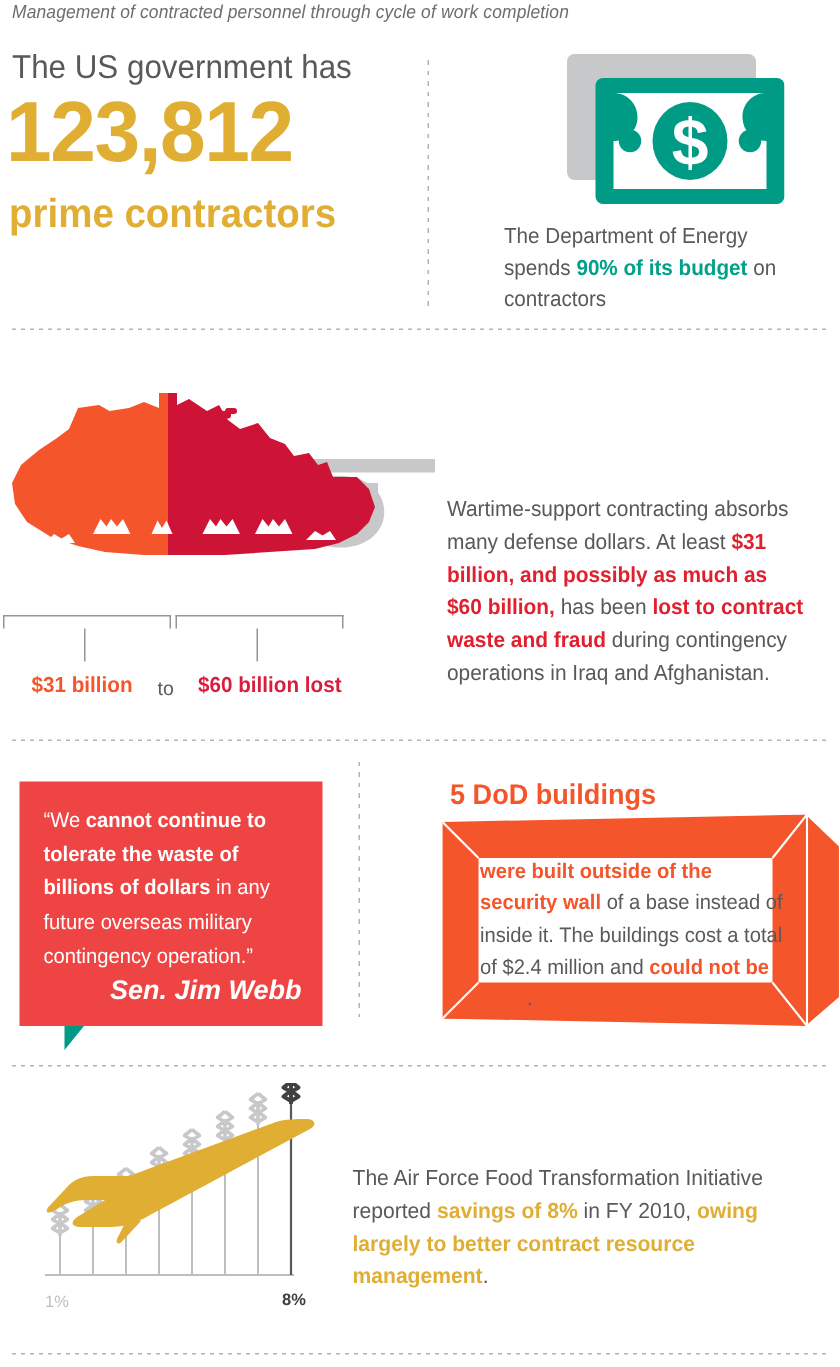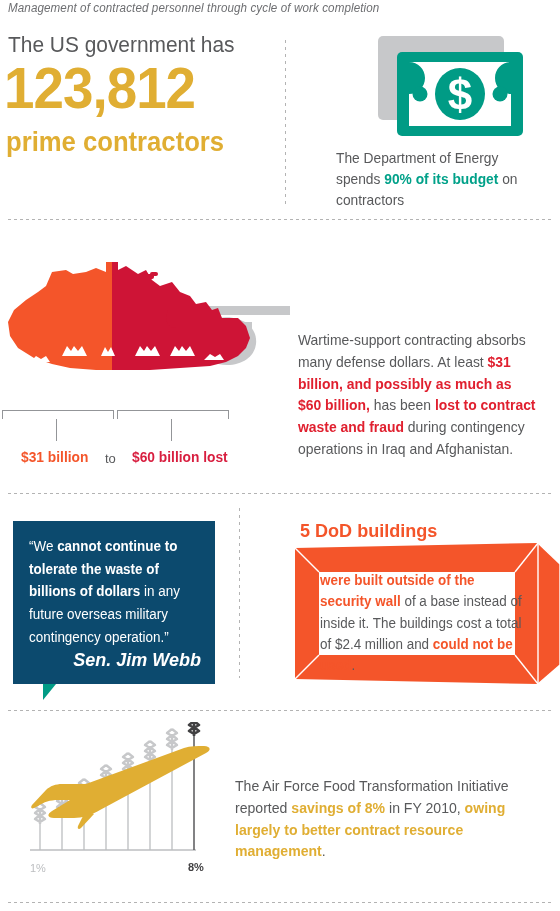--- a/index.html
+++ b/index.html
@@ -81,21 +81,21 @@
   .b2-right{
     position:absolute;left:298px;top:330px;width:248px;
     font-size:14.5px;line-height:1.5;color:#58595b;
     transform:scaleX(.96);transform-origin:left center;
   }
   .b2-right b{color:#e0202f;}
 
   
   .quote{
     position:absolute;left:13px;top:521px;width:202px;height:163px;
-    background:#0c4a6e;
+    background:#ef4444;
   }
   .quote .qtext{
     position:absolute;left:16px;top:14px;width:172px;
     font-size:14px;line-height:1.62;color:#ffffff;
     transform:scaleX(.96);transform-origin:left center;
   }
   .quote .qtext b{font-weight:bold;}
   .quote .qattr{
     position:absolute;right:14px;bottom:13px;
     font-size:18px;font-style:italic;color:#ffffff;font-weight:bold;

